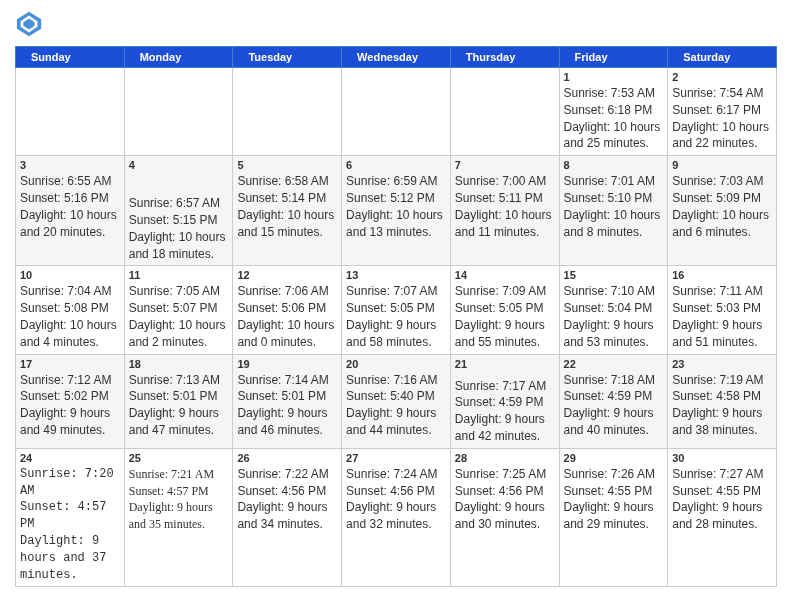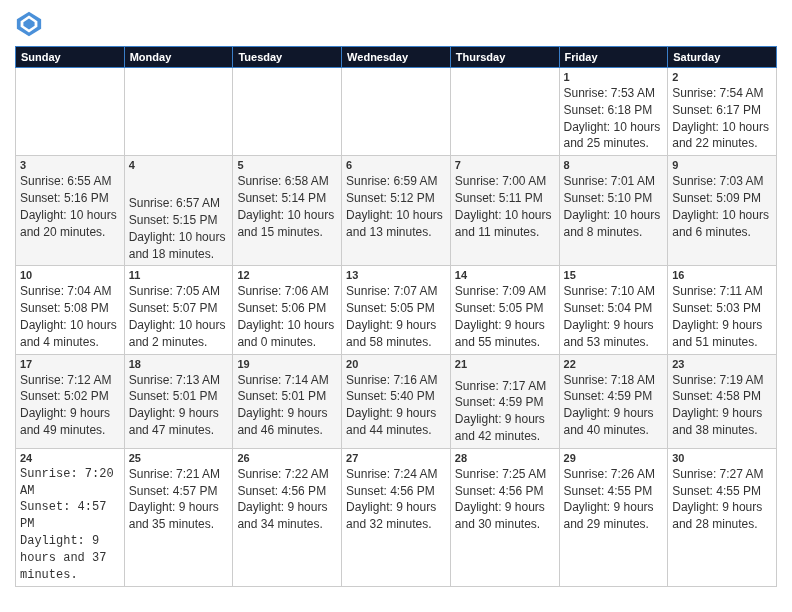--- a/index.html
+++ b/index.html
@@ -48,23 +48,23 @@
     .location {
       font-size: 14px;
       color: #555;
     }
     .calendar {
       width: 100%;
       border-collapse: collapse;
       font-size: 10px;
     }
     .calendar th {
-      background: #0f172a;
+      background: #1d4ed8;
       color: #fff;
-      padding: 4px 5px;
+      padding: 4px 15px;
       text-align: left;
       font-size: 11px;
       border: 1px solid #3a7fc9;
     }
     .calendar td {
       border: 1px solid #ccc;
       vertical-align: top;
       padding: 3px 4px;
       width: 14.28%;
       height: 78px;
@@ -277,21 +277,21 @@
         </tr>
         <tr>
           <td>
             <span class="day-num">24</span>
             <div class="day-info" style="white-space: pre-line; font-family: Liberation Mono, monospace;">Sunrise: 7:20 AM
 Sunset: 4:57 PM
 Daylight: 9 hours and 37 minutes.</div>
           </td>
           <td>
             <span class="day-num">25</span>
-            <div class="day-info" style="white-space: pre-line;">Sunrise: 7:21 AM
+            <div class="day-info" style="white-space: pre-line; font-family: Liberation Serif, serif;">Sunrise: 7:21 AM
 Sunset: 4:57 PM
 Daylight: 9 hours and 35 minutes.</div>
           </td>
           <td>
             <span class="day-num">26</span>
             <div class="day-info" style="white-space: pre-line;">Sunrise: 7:22 AM
 Sunset: 4:56 PM
 Daylight: 9 hours and 34 minutes.</div>
           </td>
           <td>

